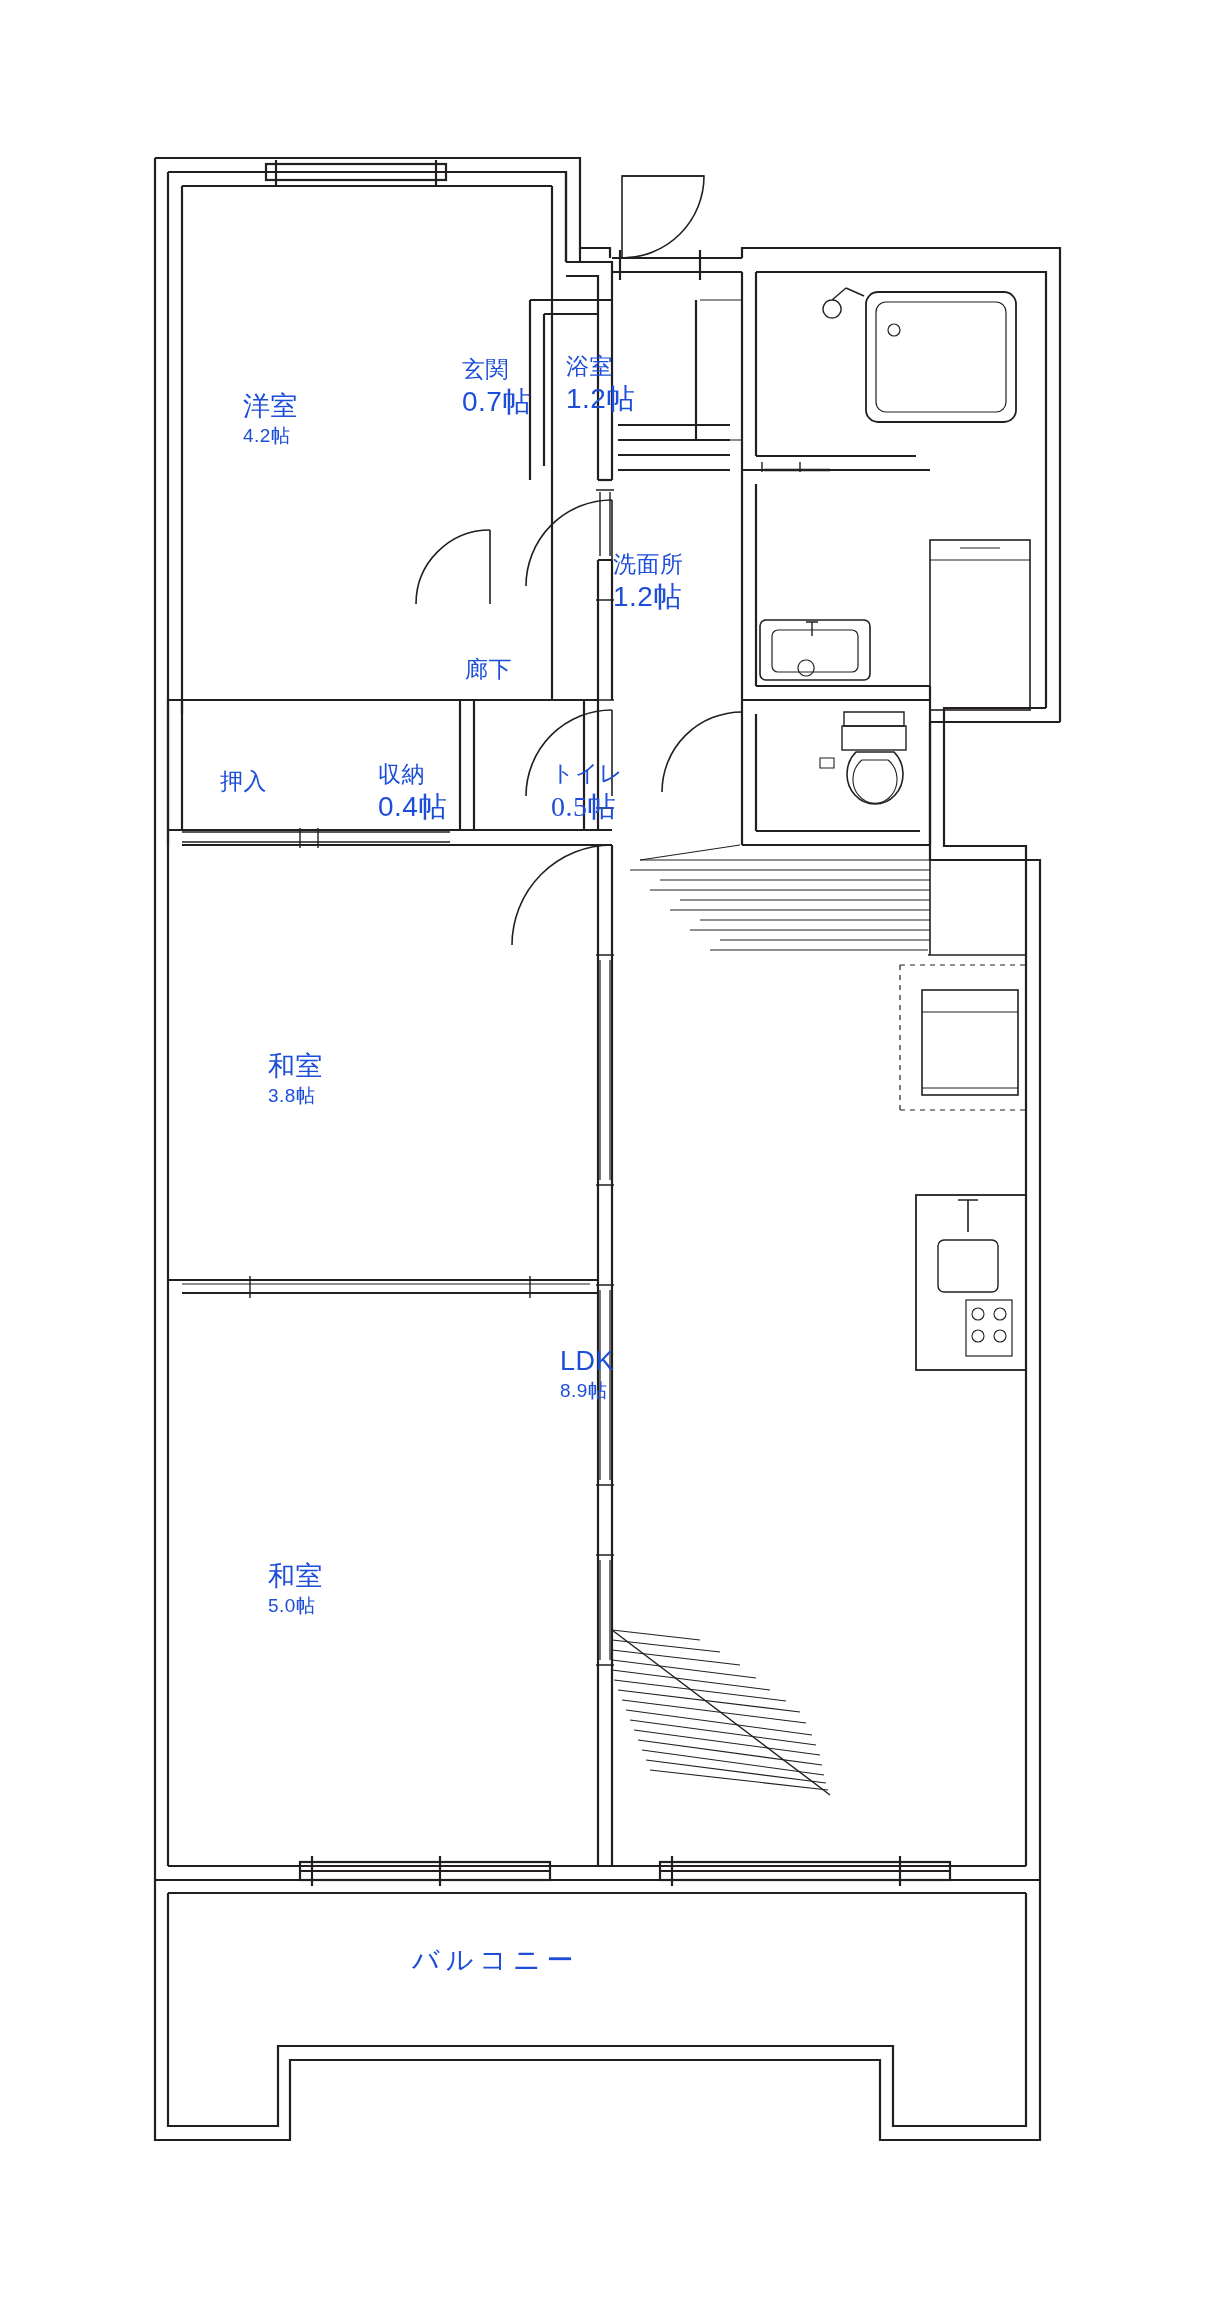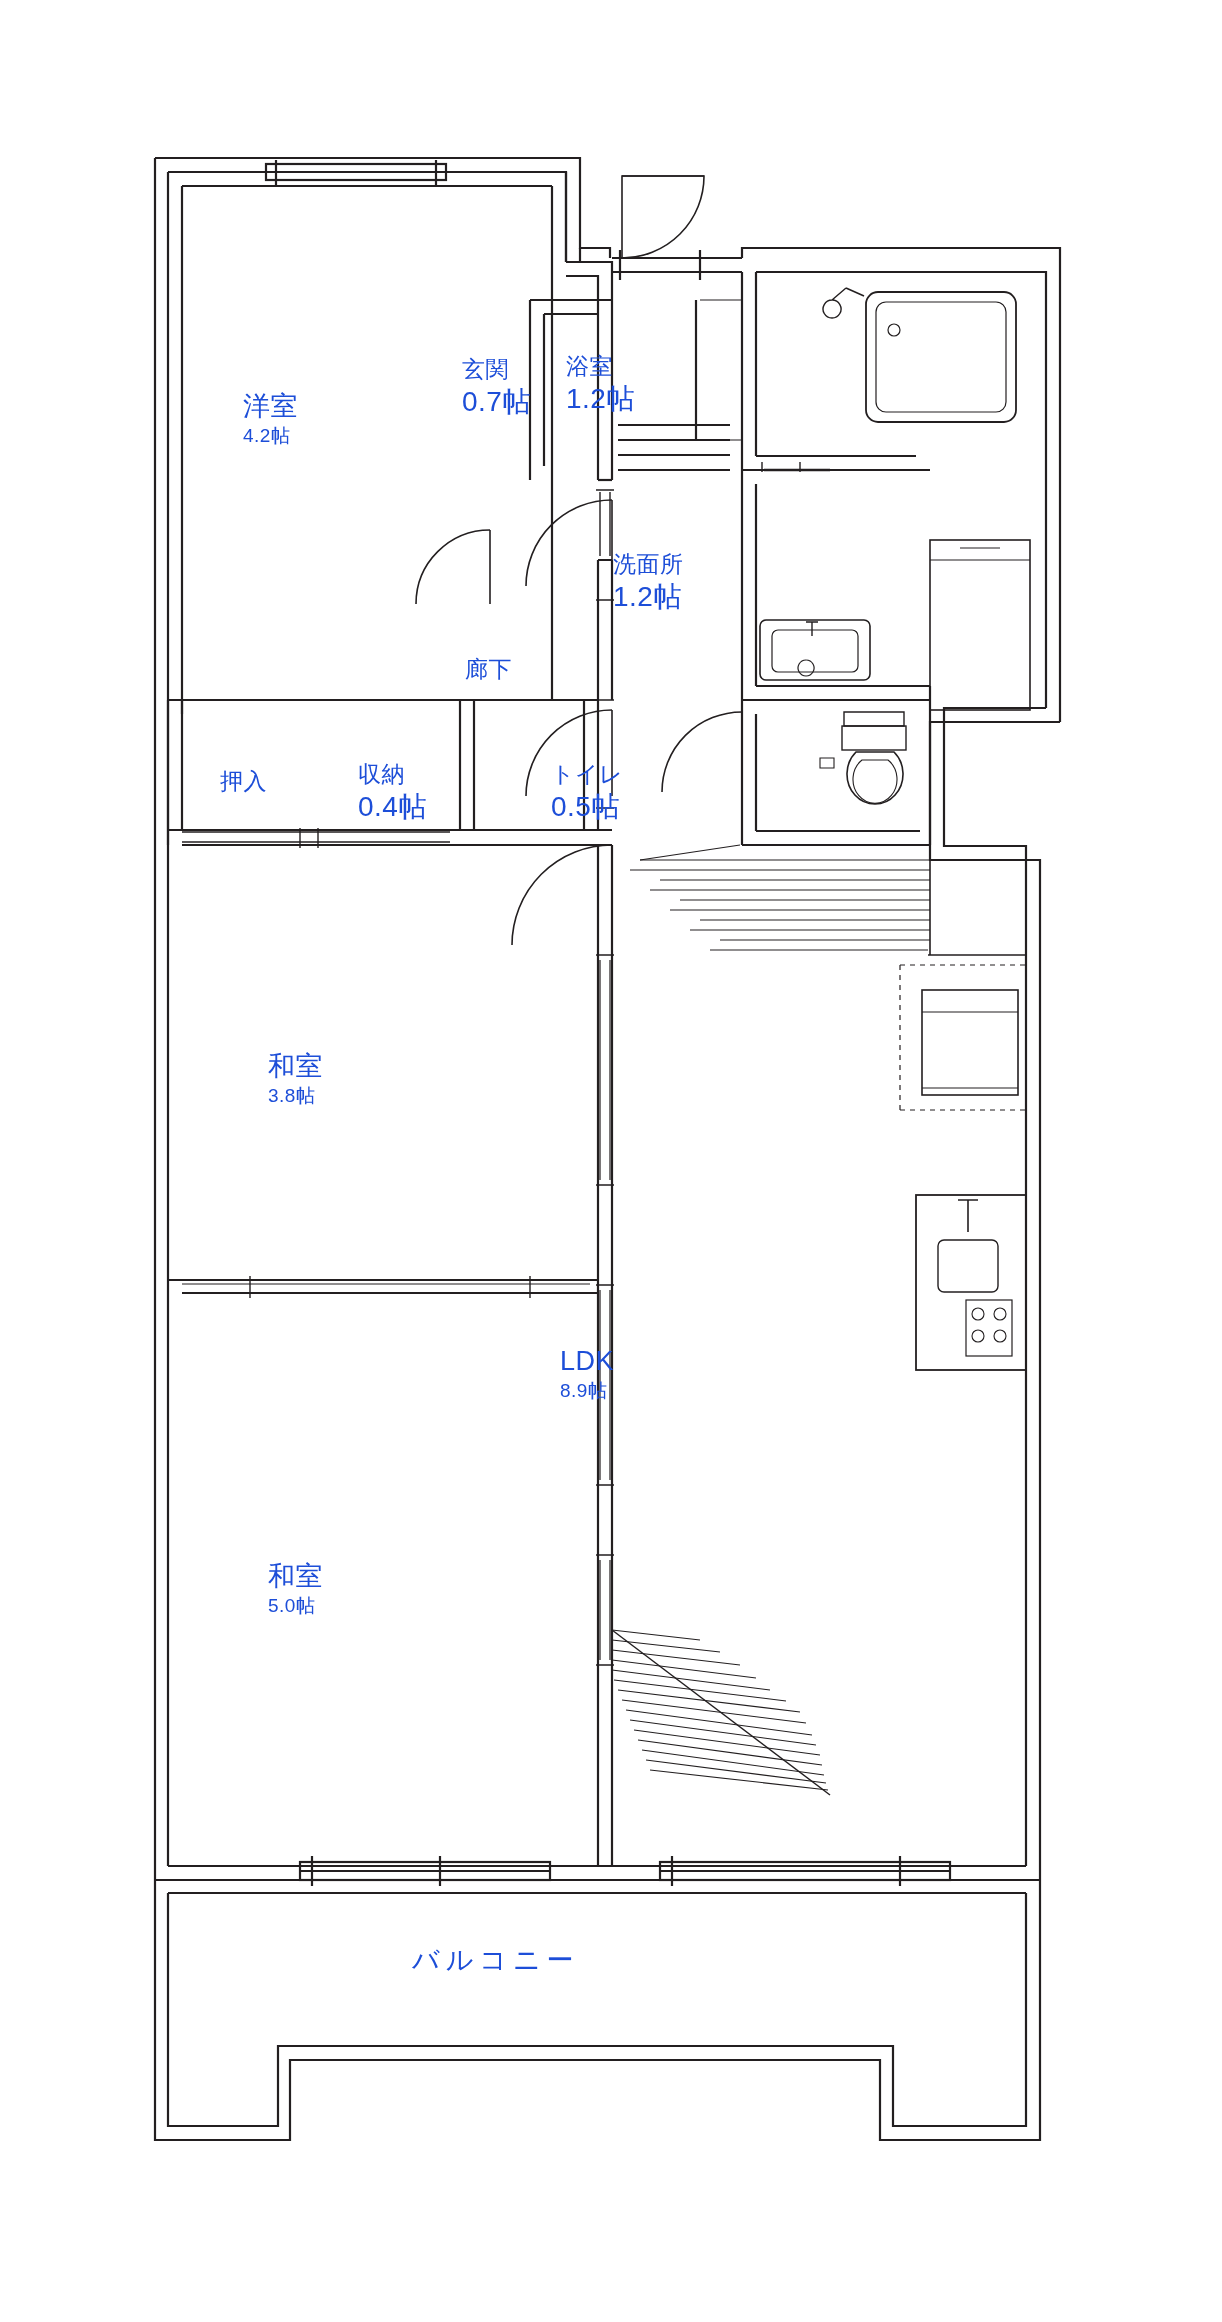--- a/index.html
+++ b/index.html
@@ -270,25 +270,25 @@
     <div class="room-label small" style="left: 613px; top: 550px; transform: translateX(0px);">
       <span class="nm">洗面所</span>
       <span class="sz">1.2帖</span>
     </div>
     <div class="room-label small" style="left: 465px; top: 655px; transform: translateX(0px);">
       <span class="nm">廊下</span>
     </div>
     <div class="room-label small" style="left: 220px; top: 727px; transform: translateX(0px); margin-top: 40px;">
       <span class="nm">押入</span>
     </div>
-    <div class="room-label small" style="left: 358px; top: 760px; transform: translateX(0px);">
+    <div class="room-label small" style="left: 378px; top: 760px; transform: translateX(0px);">
       <span class="nm">収納</span>
       <span class="sz">0.4帖</span>
     </div>
-    <div class="room-label small" style="left: 551px; top: 760px; transform: translateX(0px);">
+    <div class="room-label small" style="left: 551px; top: 760px; transform: translateX(0px); font-family: Liberation Serif, serif;">
       <span class="nm">トイレ</span>
       <span class="sz">0.5帖</span>
     </div>
     <div class="room-label" style="left: 268px; top: 1050px; transform: translateX(0px);">
       <span class="nm">和室</span>
       <span class="sz">3.8帖</span>
     </div>
     <div class="room-label" style="left: 560px; top: 1345px; transform: translateX(0px);">
       <span class="nm">LDK</span>
       <span class="sz">8.9帖</span>

